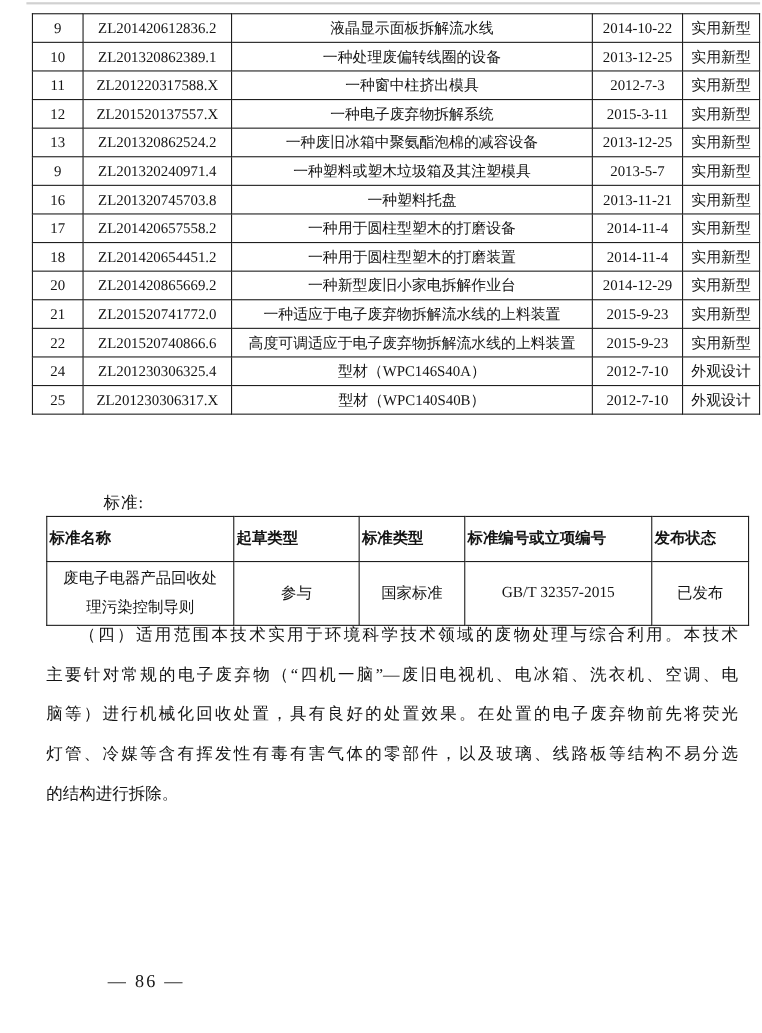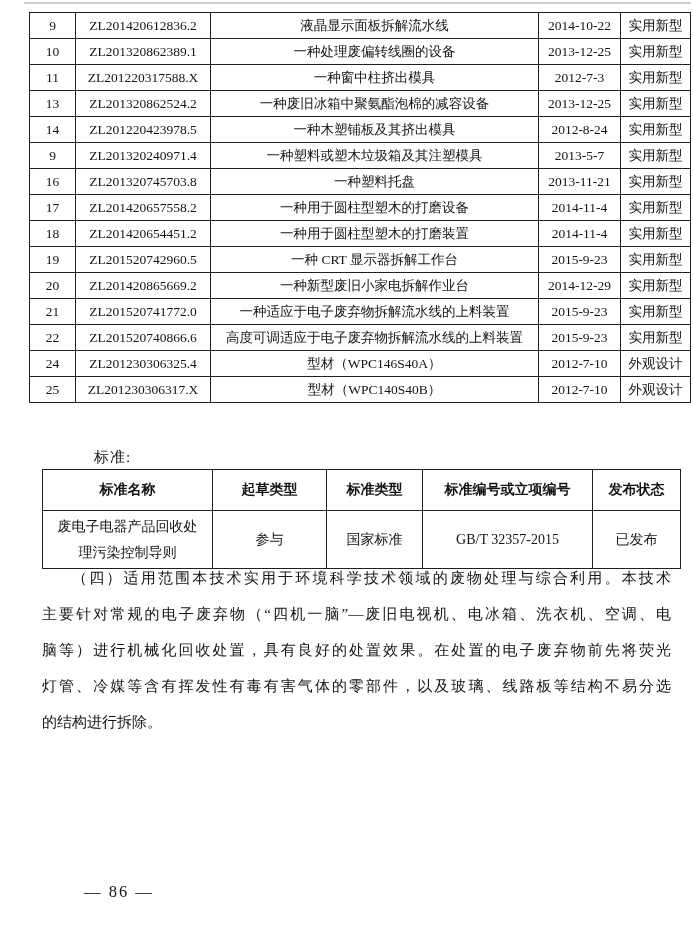--- a/index.html
+++ b/index.html
@@ -33,21 +33,21 @@
 
   
   .std-label{
     position:absolute;left:94px;top:448px;
     font-size:15px;letter-spacing:1px;
   }
   .std-table{
     position:absolute;left:42px;top:469px;width:638px;
   }
   .std-table th{
-    height:40px;text-align:center;vertical-align:middle;
+    height:40px;text-align:left;vertical-align:middle;
     font-family:"Liberation Sans","DejaVu Sans",sans-serif;
     font-weight:bold;font-size:14px;padding:0 2px;
   }
   .std-table td{
     height:57px;text-align:center;vertical-align:middle;
     font-size:14px;padding:0 4px;
   }
   .std-table td.std-name{white-space:pre-line;line-height:26px;}
 
   
@@ -57,21 +57,21 @@
   }
   .para .line{
     height:36px;line-height:36px;white-space:nowrap;
     text-align:justify;text-align-last:justify;
   }
   .para .line:first-child{text-indent:2em;}
   .para:not(.cont) .line:last-child{text-align:center;text-align-last:left;}
 
   
   .page-number{
-    position:absolute;left:84px;top:882px;
+    position:absolute;left:98px;top:882px;
     font-size:16.5px;letter-spacing:2px;
   }
 </style>
 </head>
 <body>
 
 <div class="page">
 
   <div class="artifact-line"></div>
 
@@ -101,36 +101,36 @@
   </tr>
 
   <tr>
     <td>11</td>
     <td>ZL201220317588.X</td>
     <td>一种窗中柱挤出模具</td>
     <td>2012-7-3</td>
     <td>实用新型</td>
   </tr>
 
+  <tr>
+    <td>12</td>
+    <td>ZL201520137557.X</td>
+    <td>一种电子废弃物拆解系统</td>
+    <td>2015-3-11</td>
+    <td>实用新型</td>
+  </tr>
 
   <tr>
     <td>13</td>
     <td>ZL201320862524.2</td>
     <td>一种废旧冰箱中聚氨酯泡棉的减容设备</td>
     <td>2013-12-25</td>
     <td>实用新型</td>
   </tr>
 
-  <tr>
-    <td>14</td>
-    <td>ZL201220423978.5</td>
-    <td>一种木塑铺板及其挤出模具</td>
-    <td>2012-8-24</td>
-    <td>实用新型</td>
-  </tr>
 
   <tr>
     <td>9</td>
     <td>ZL201320240971.4</td>
     <td>一种塑料或塑木垃圾箱及其注塑模具</td>
     <td>2013-5-7</td>
     <td>实用新型</td>
   </tr>
 
   <tr>
@@ -150,27 +150,20 @@
   </tr>
 
   <tr>
     <td>18</td>
     <td>ZL201420654451.2</td>
     <td>一种用于圆柱型塑木的打磨装置</td>
     <td>2014-11-4</td>
     <td>实用新型</td>
   </tr>
 
-  <tr>
-    <td>19</td>
-    <td>ZL201520742960.5</td>
-    <td>一种 CRT 显示器拆解工作台</td>
-    <td>2015-9-23</td>
-    <td>实用新型</td>
-  </tr>
 
   <tr>
     <td>20</td>
     <td>ZL201420865669.2</td>
     <td>一种新型废旧小家电拆解作业台</td>
     <td>2014-12-29</td>
     <td>实用新型</td>
   </tr>
 
   <tr>

